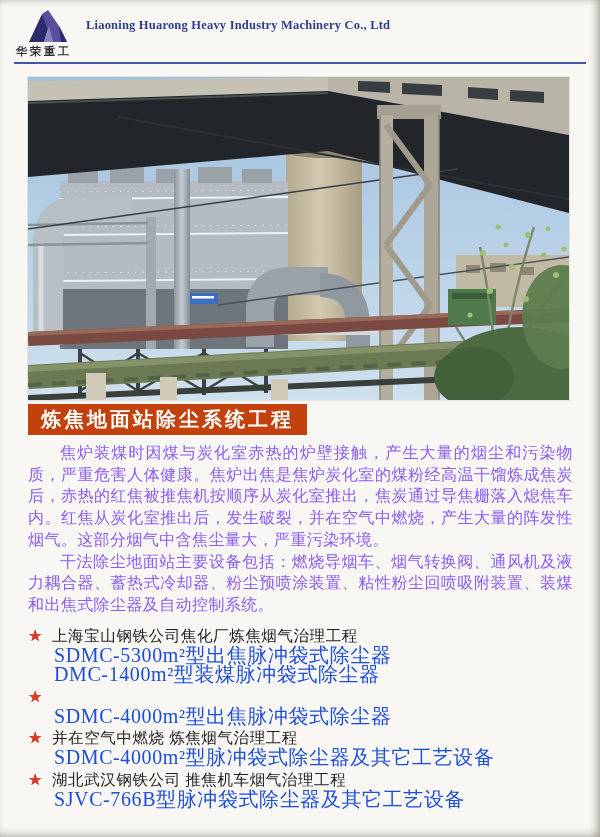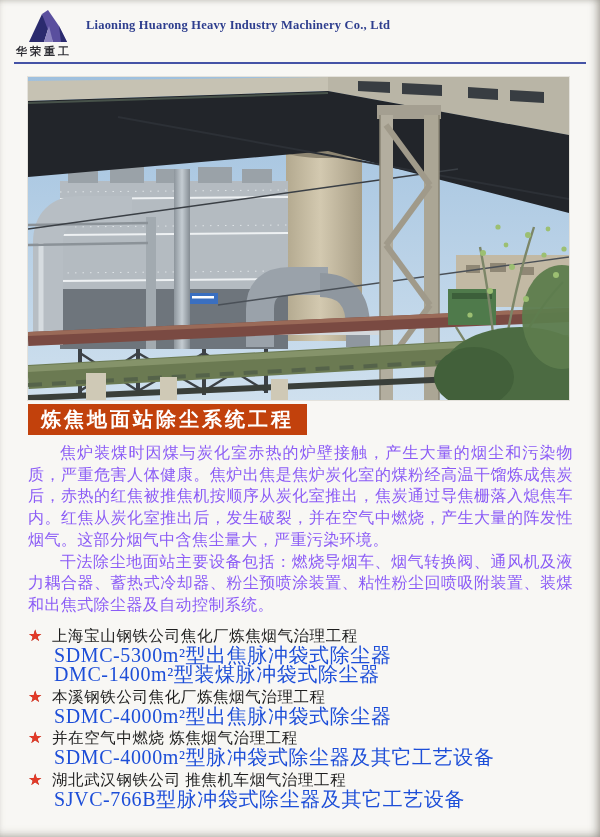--- a/index.html
+++ b/index.html
@@ -256,21 +256,20 @@
               <div class="proj-line">SDMC-5300m²型出焦脉冲袋式除尘器</div>
 
 
               <div class="proj-line">DMC-1400m²型装煤脉冲袋式除尘器</div>
             </div>
         </div>
 
         <div class="proj">
           <div class="proj-title-row">
             <span class="star">★</span>
-            <span>本溪钢铁公司焦化厂炼焦烟气治理工程</span>
           </div>
           <div>
 
               <div class="proj-line">SDMC-4000m²型出焦脉冲袋式除尘器</div>
 
             </div>
         </div>
 
         <div class="proj">
           <div class="proj-title-row">

